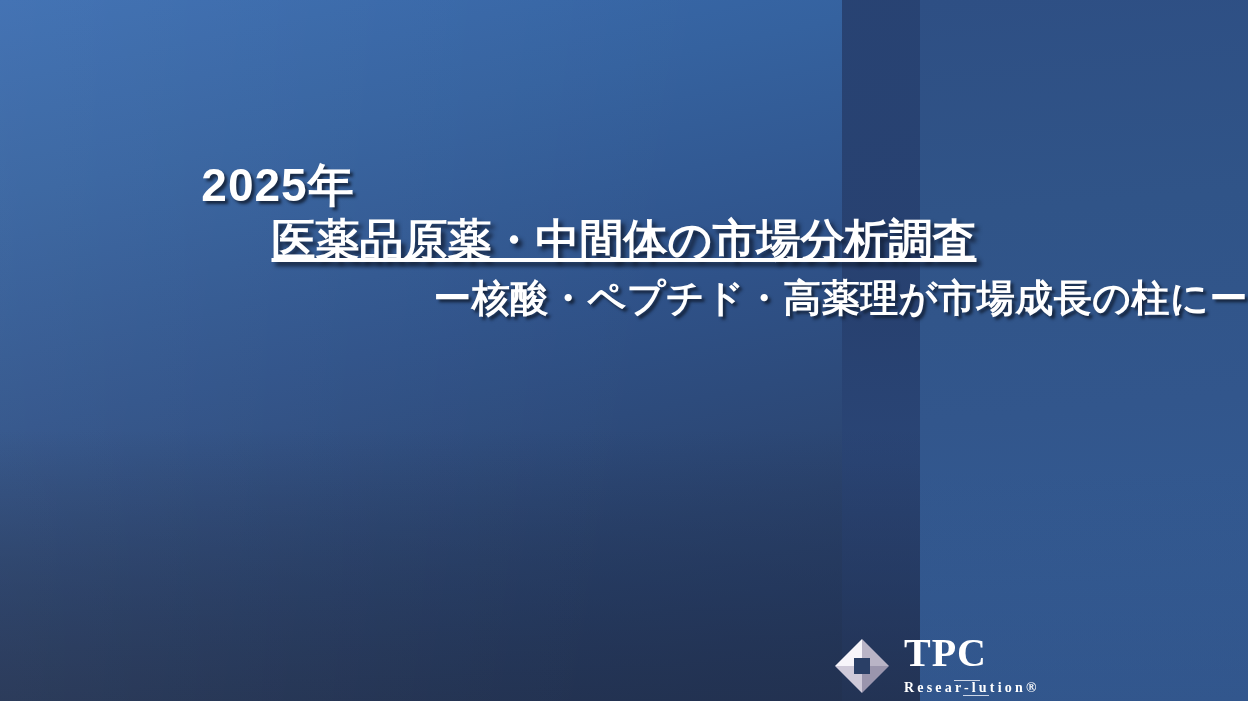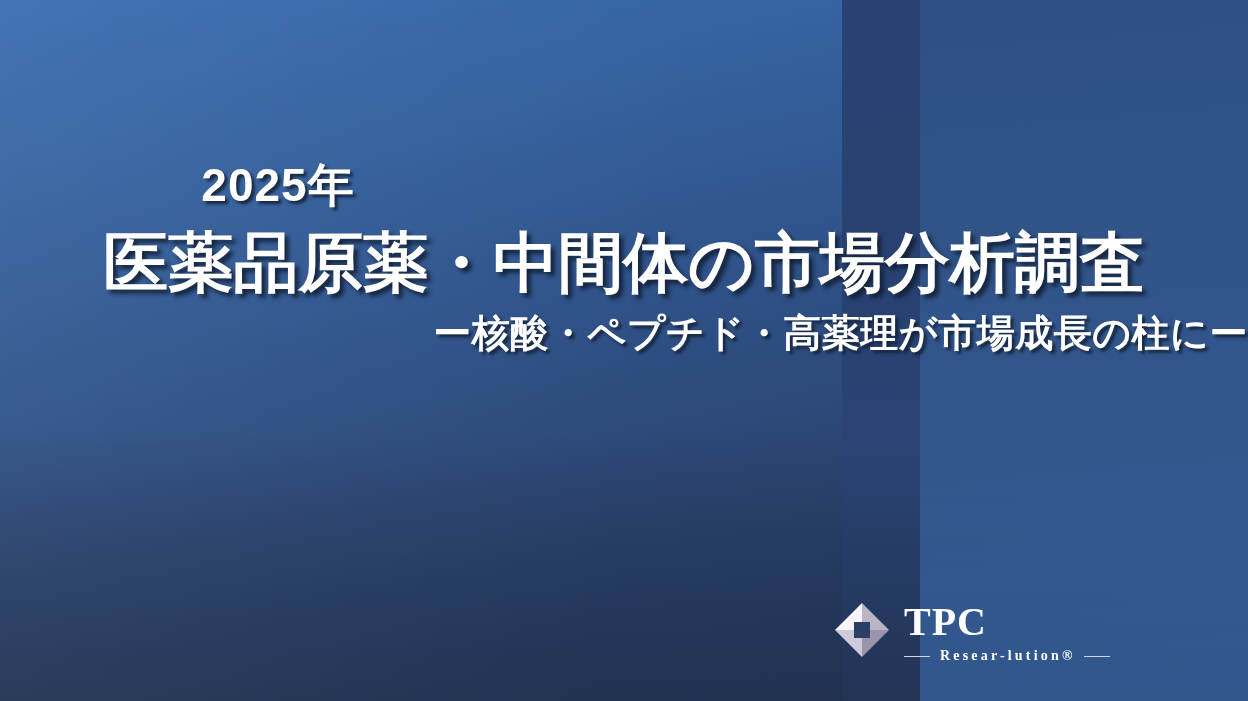--- a/index.html
+++ b/index.html
@@ -83,48 +83,49 @@
   .year {
     font-size: 46px;
     font-weight: bold;
     color: #ffffff;
     letter-spacing: 1px;
     line-height: 1.1;
     margin-left: -692px;
     text-shadow: 3px 3px 3px rgba(18,30,52,0.85);
   }
   .main-title {
-    font-size: 65px;
+    font-size: 44px;
     font-weight: bold;
     color: #ffffff;
     letter-spacing: 0px;
     line-height: 1.12;
-    margin-top: 16px;
+    margin-top: 4px;
     text-shadow: 4px 4px 4px rgba(18,30,52,0.9);
+    text-decoration: underline;
   }
   .subtitle {
     font-size: 38px;
     font-weight: bold;
     color: #ffffff;
     letter-spacing: 0.5px;
     line-height: 1.2;
     margin-top: 12px;
     text-shadow: 3px 3px 3px rgba(18,30,52,0.85);
     text-align: right;
   }
 
   
   .logo {
     position: absolute;
     left: 832px;
-    top: 600px;
+    top: 616px;
     width: 380px;
     height: 80px;
     display: flex;
-    align-items: flex-start;
+    align-items: flex-end;
   }
   .logo-mark {
     width: 60px;
     height: 60px;
     flex: 0 0 60px;
     margin-right: 12px;
   }
   .logo-text {
     display: flex;
     flex-direction: column;
@@ -151,20 +152,21 @@
     color: #ffffff;
     letter-spacing: 2.2px;
     line-height: 1;
     margin-left: 12px;
   }
   .logo-tag-row {
     display: flex;
     align-items: center;
     margin-top: 7px;
     width: 100%;
+    flex-direction: column;
   }
   .tag-rule {
     height: 1px;
     background: #cdd6e6;
     flex: 1 1 auto;
     min-width: 26px;
   }
   .tag-rule.left { margin-right: 10px; }
   .tag-rule.right { margin-left: 8px; }
   .logo-tagline {

